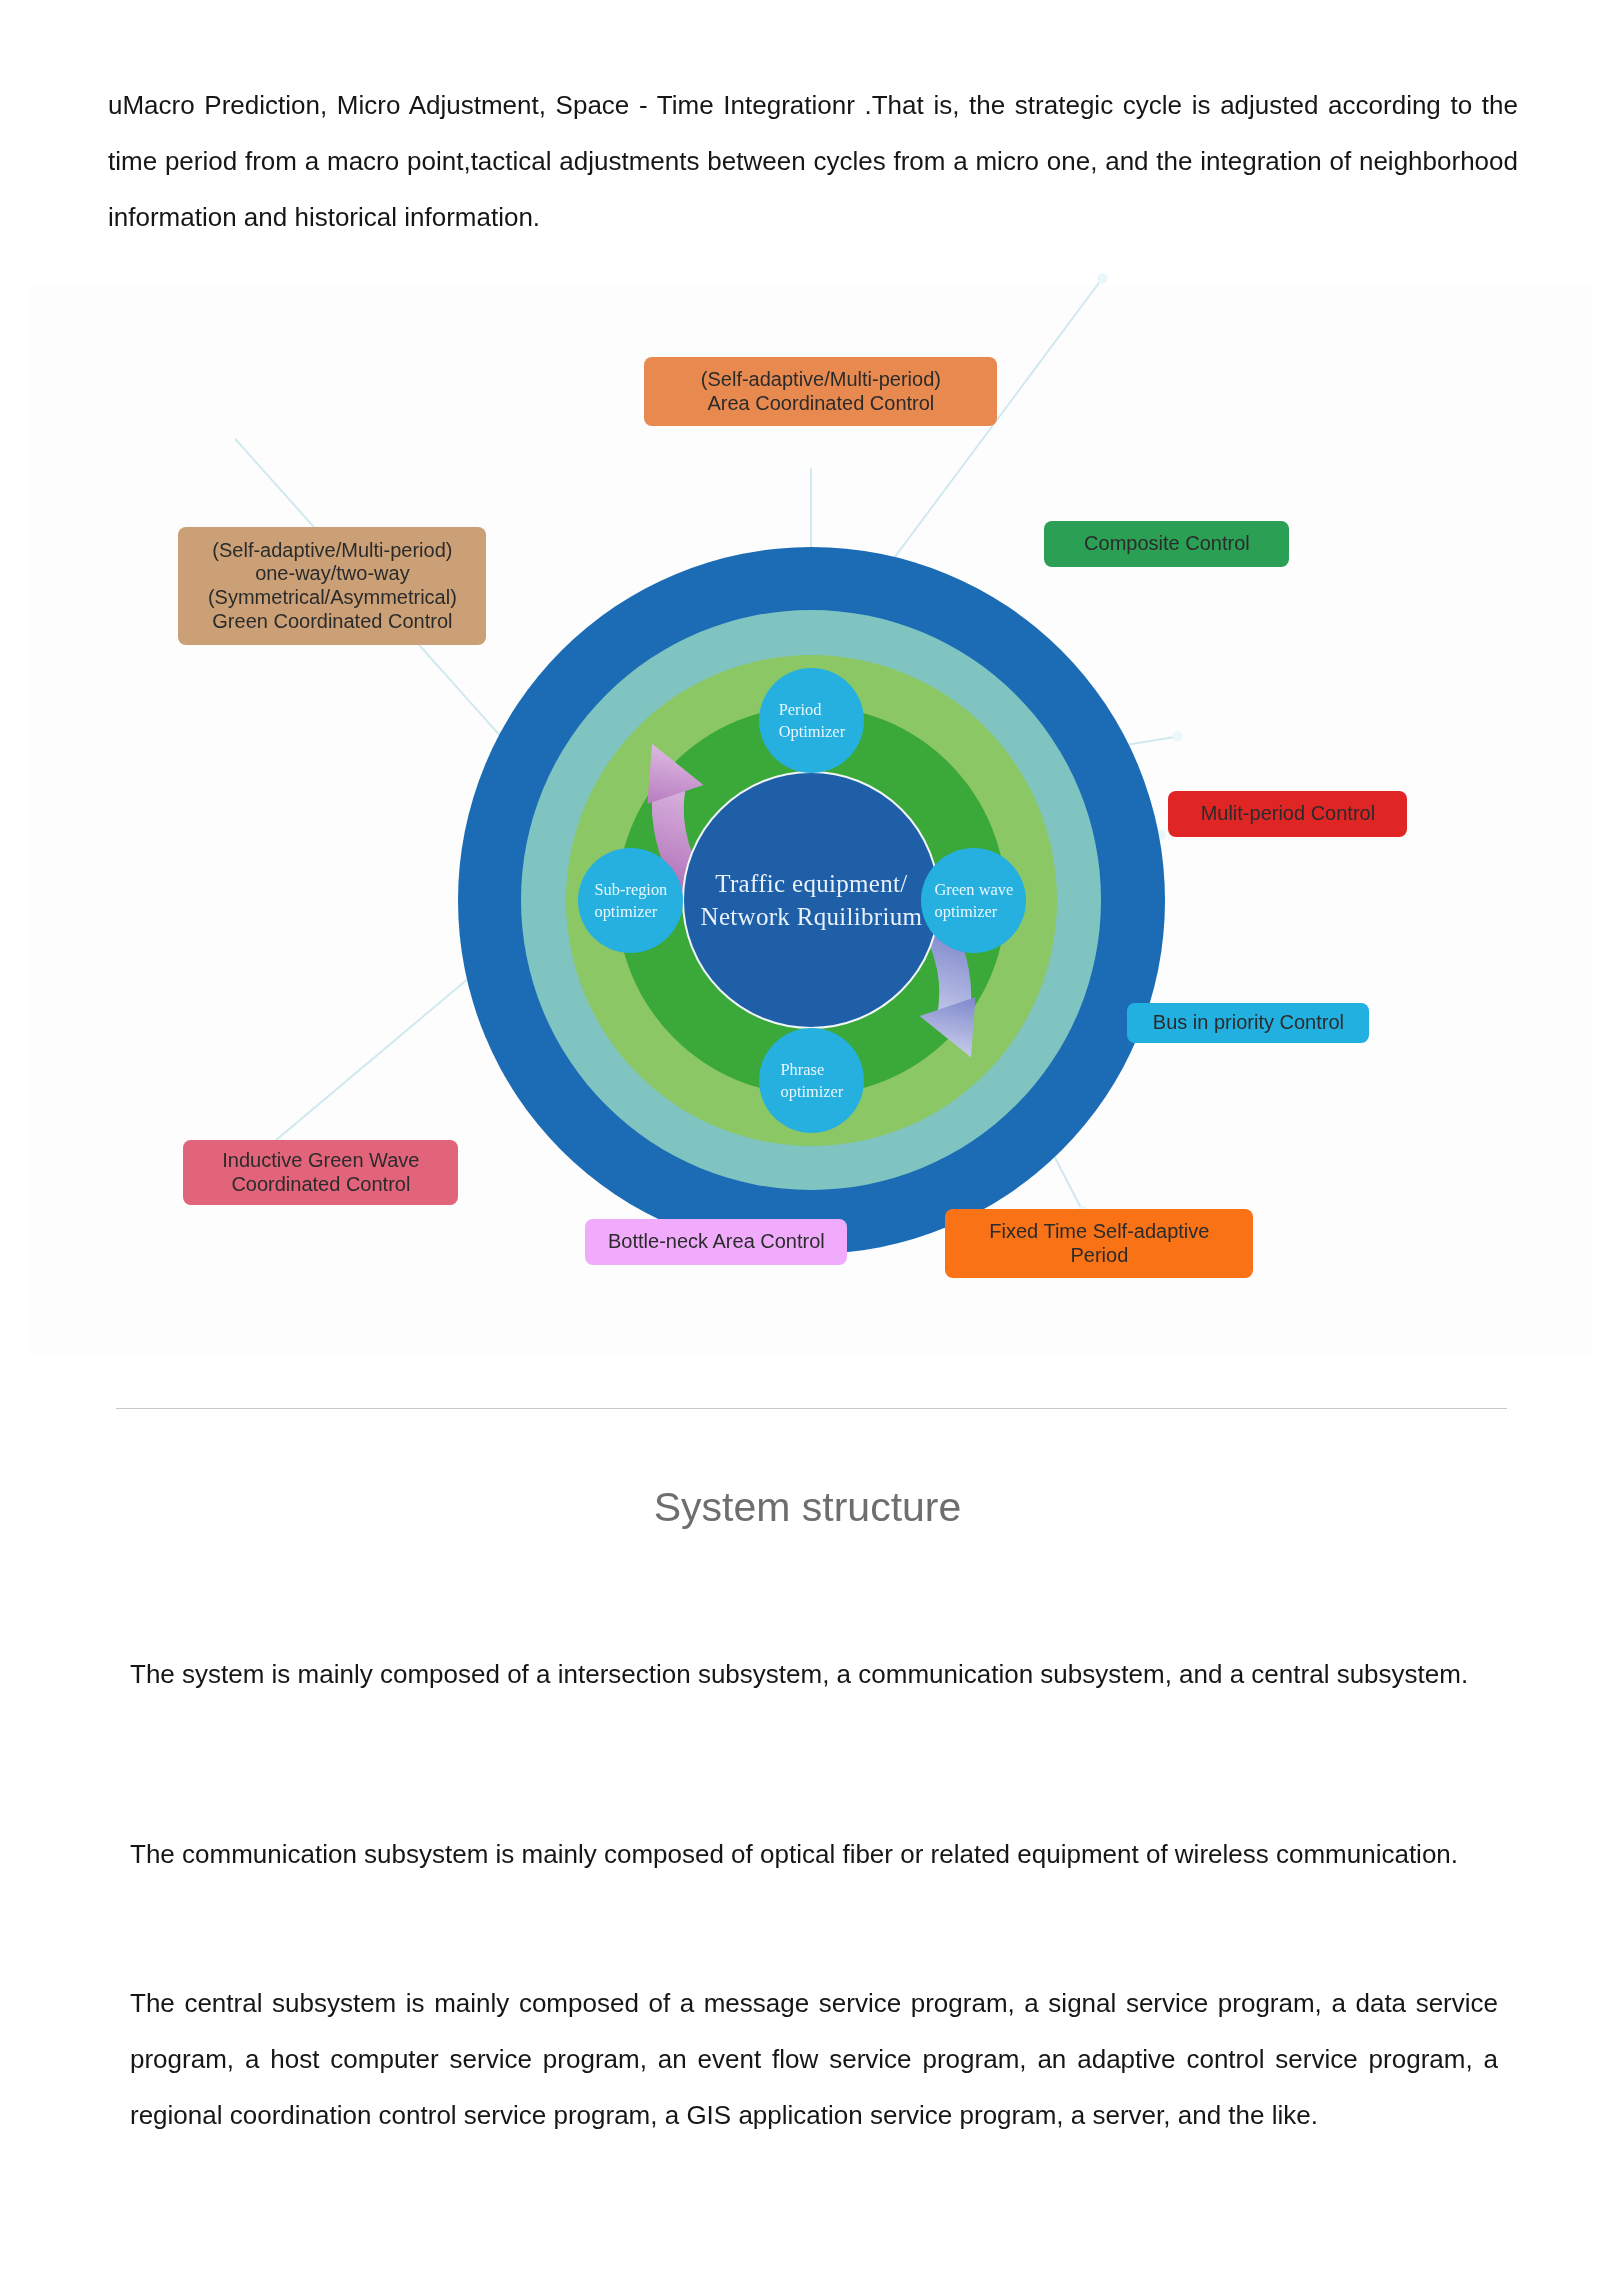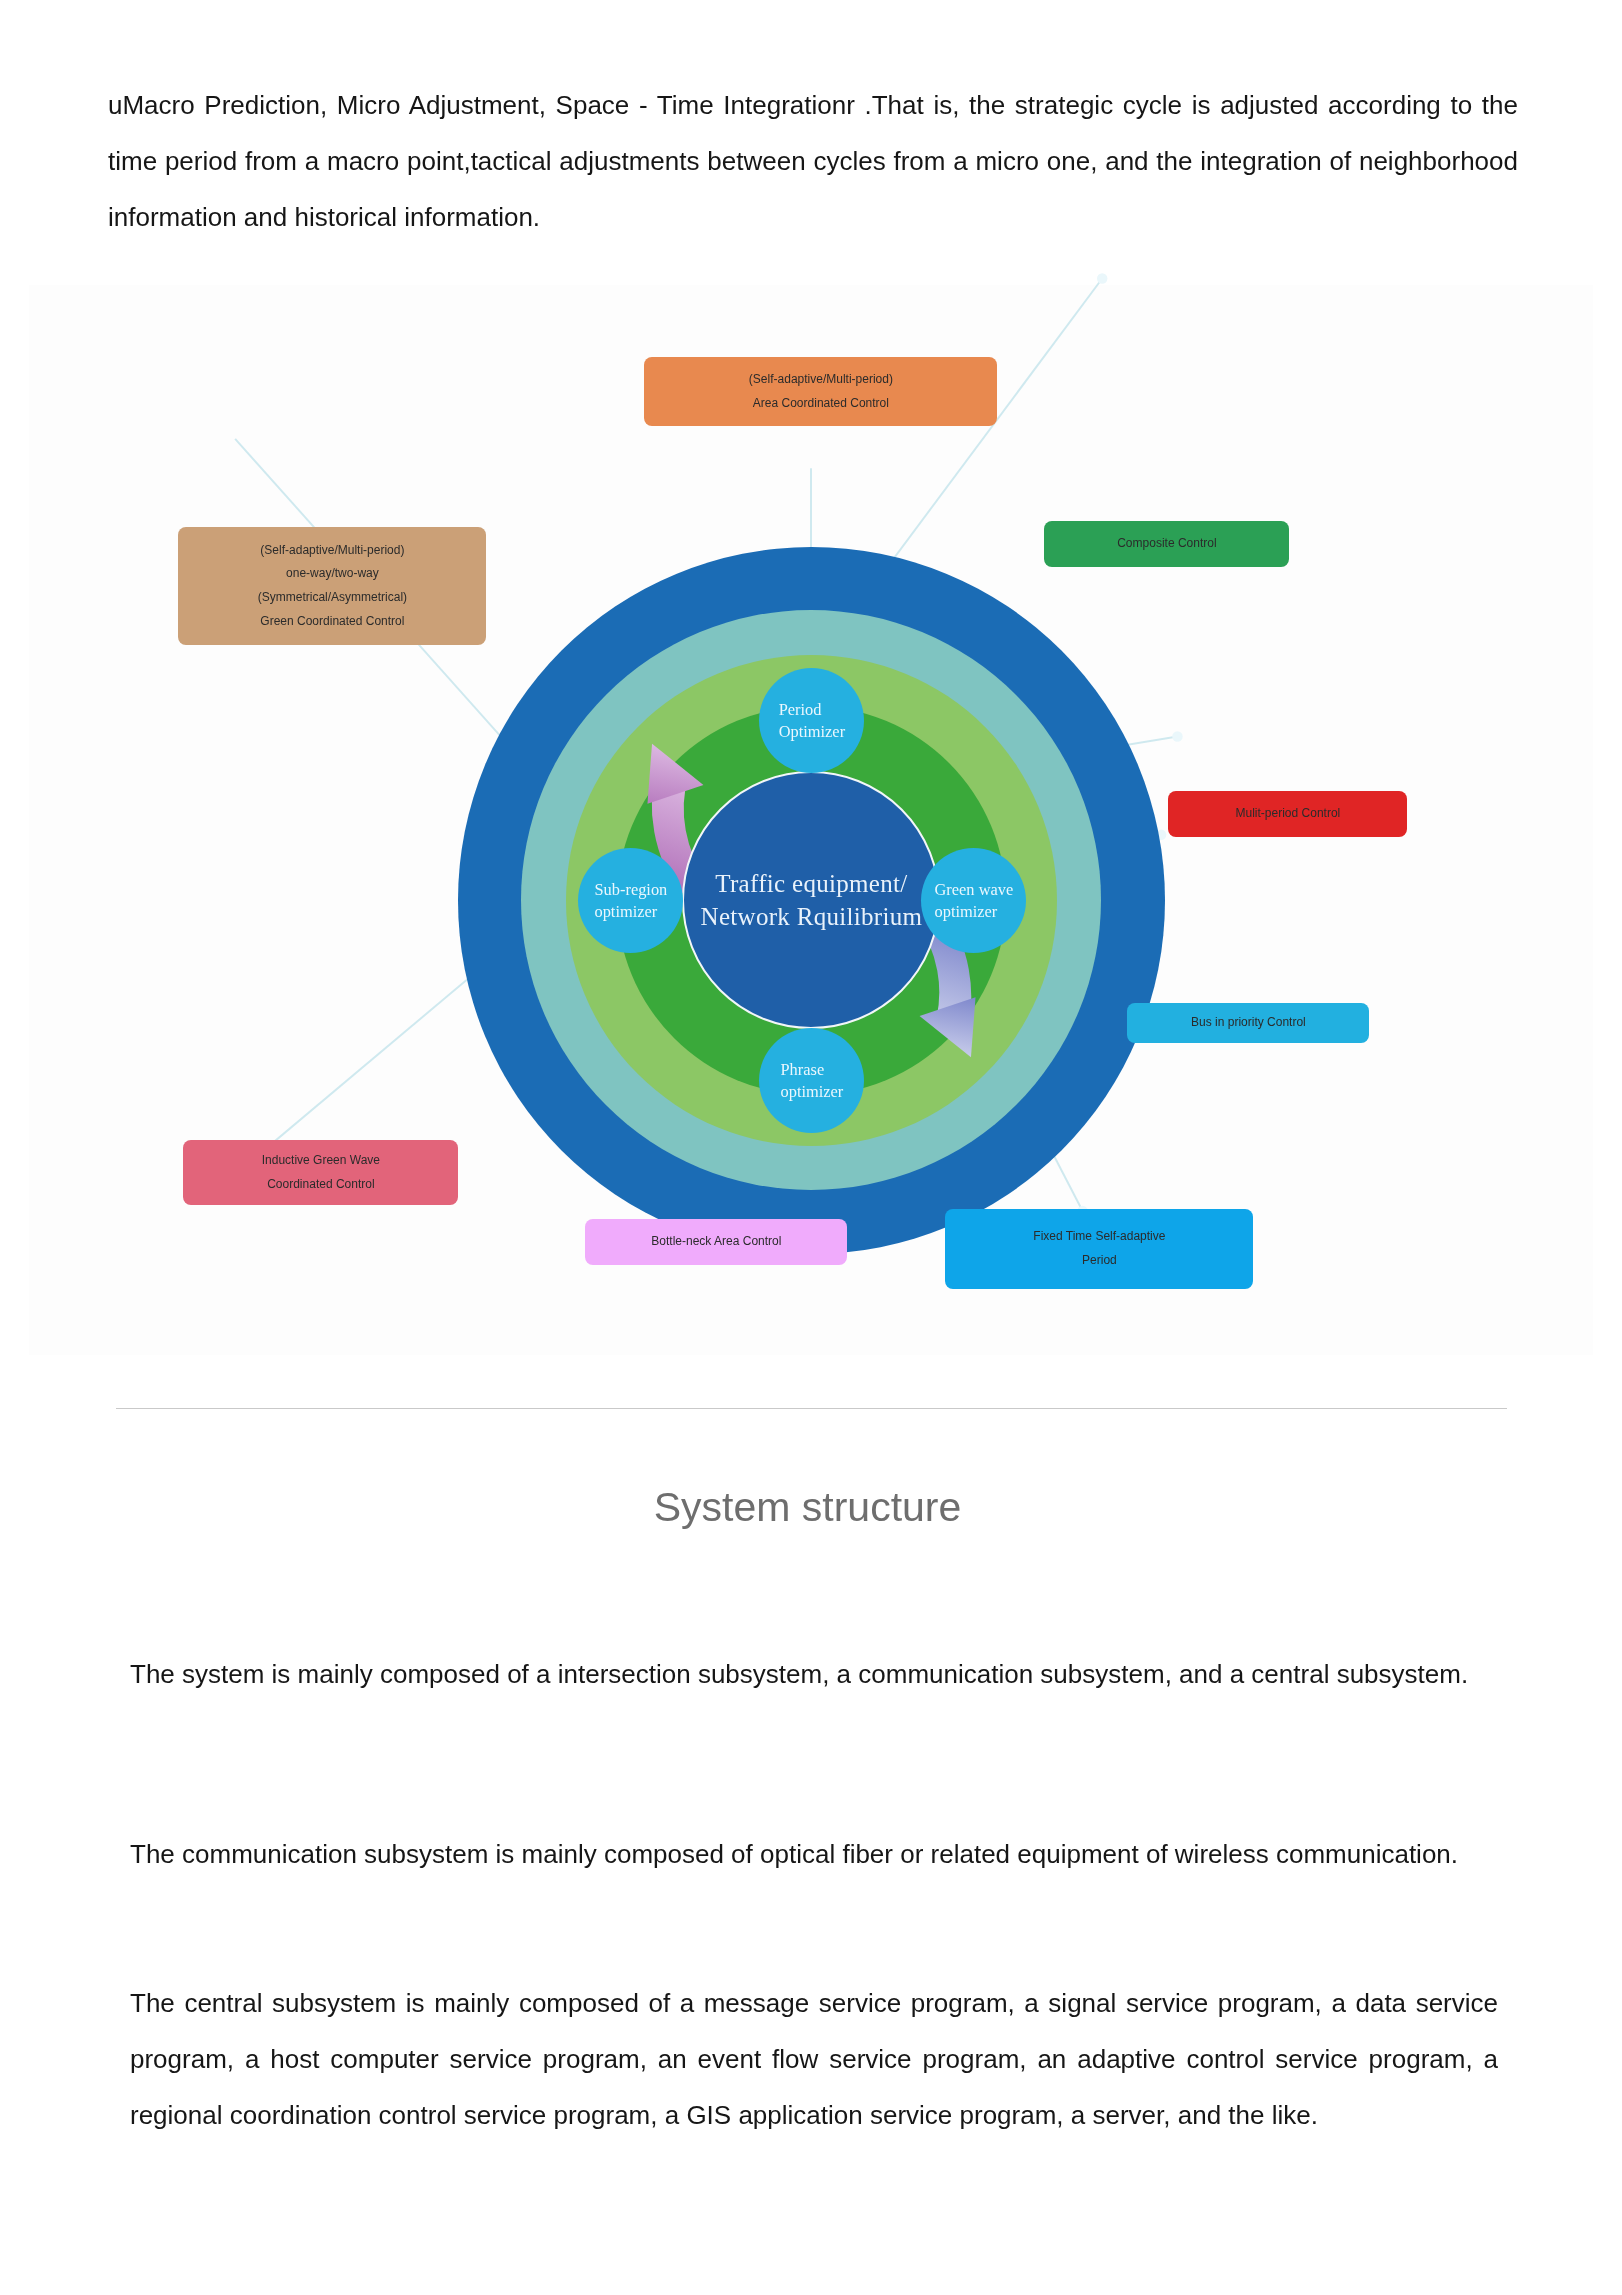--- a/index.html
+++ b/index.html
@@ -121,21 +121,21 @@
   }
 
   .lbl {
     position: absolute;
     border-radius: 7.9px;
     display: flex;
     align-items: center;
     justify-content: center;
     text-align: center;
     color: #2b2b2b;
-    font-size: 12px;
+    font-size: 20px;
     line-height: 23.6px;
     padding: 6.5px 9.2px;
     box-sizing: border-box;
   }
 
   
   .divider {
     position: absolute;
     left: 116px;
     top: 1408px;
@@ -297,21 +297,21 @@
   </div>
 
   <div class="lbl" style="left:1139px; top:506px; width:239px; height:46px; background:#e02525;">
     <div>Mulit-period Control</div>
   </div>
 
   <div class="lbl" style="left:1098px; top:718px; width:242px; height:40px; background:#22b0e0;">
     <div>Bus in priority Control</div>
   </div>
 
-  <div class="lbl" style="left:916px; top:924px; width:308px; height:80px; background:#0ea5e9;">
+  <div class="lbl" style="left:916px; top:924px; width:308px; height:69px; background:#f97316;">
     <div>
       <div>Fixed Time Self-adaptive</div>
       <div>Period</div>
     </div>
   </div>
 
   <div class="lbl" style="left:556px; top:934px; width:262px; height:46px; background:#f0abfc;">
     <div>Bottle-neck Area Control</div>
   </div>
 

